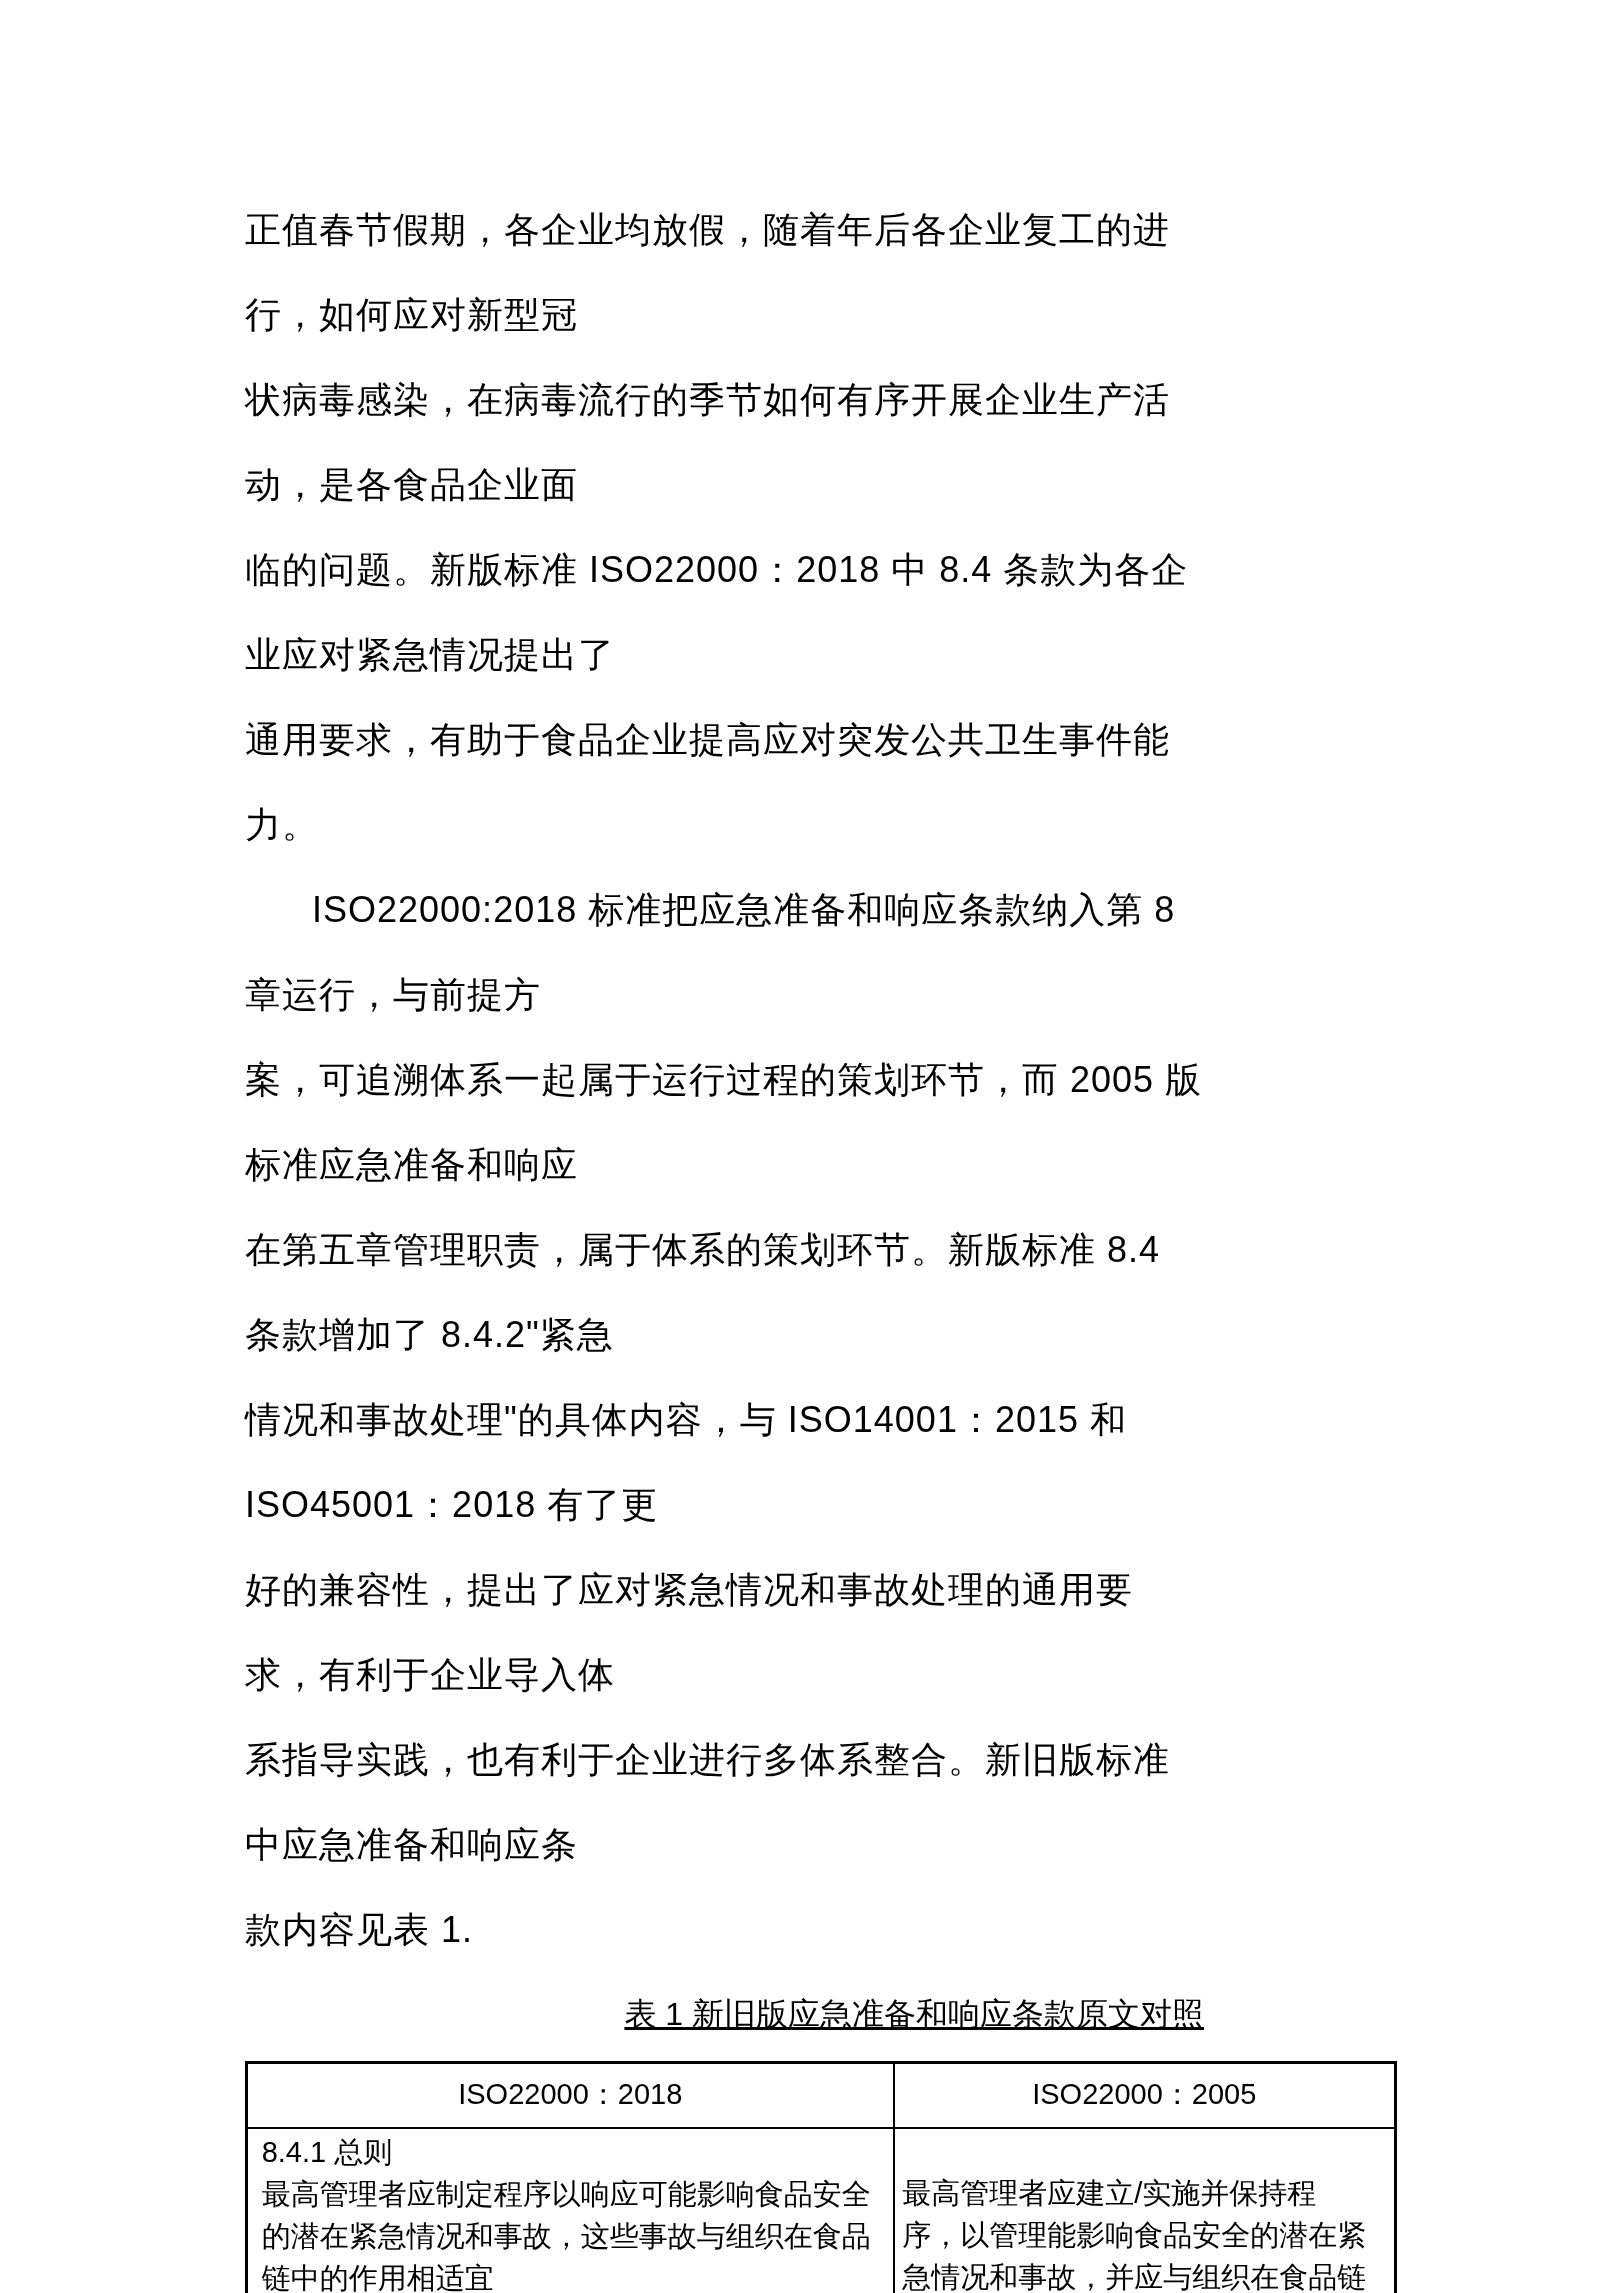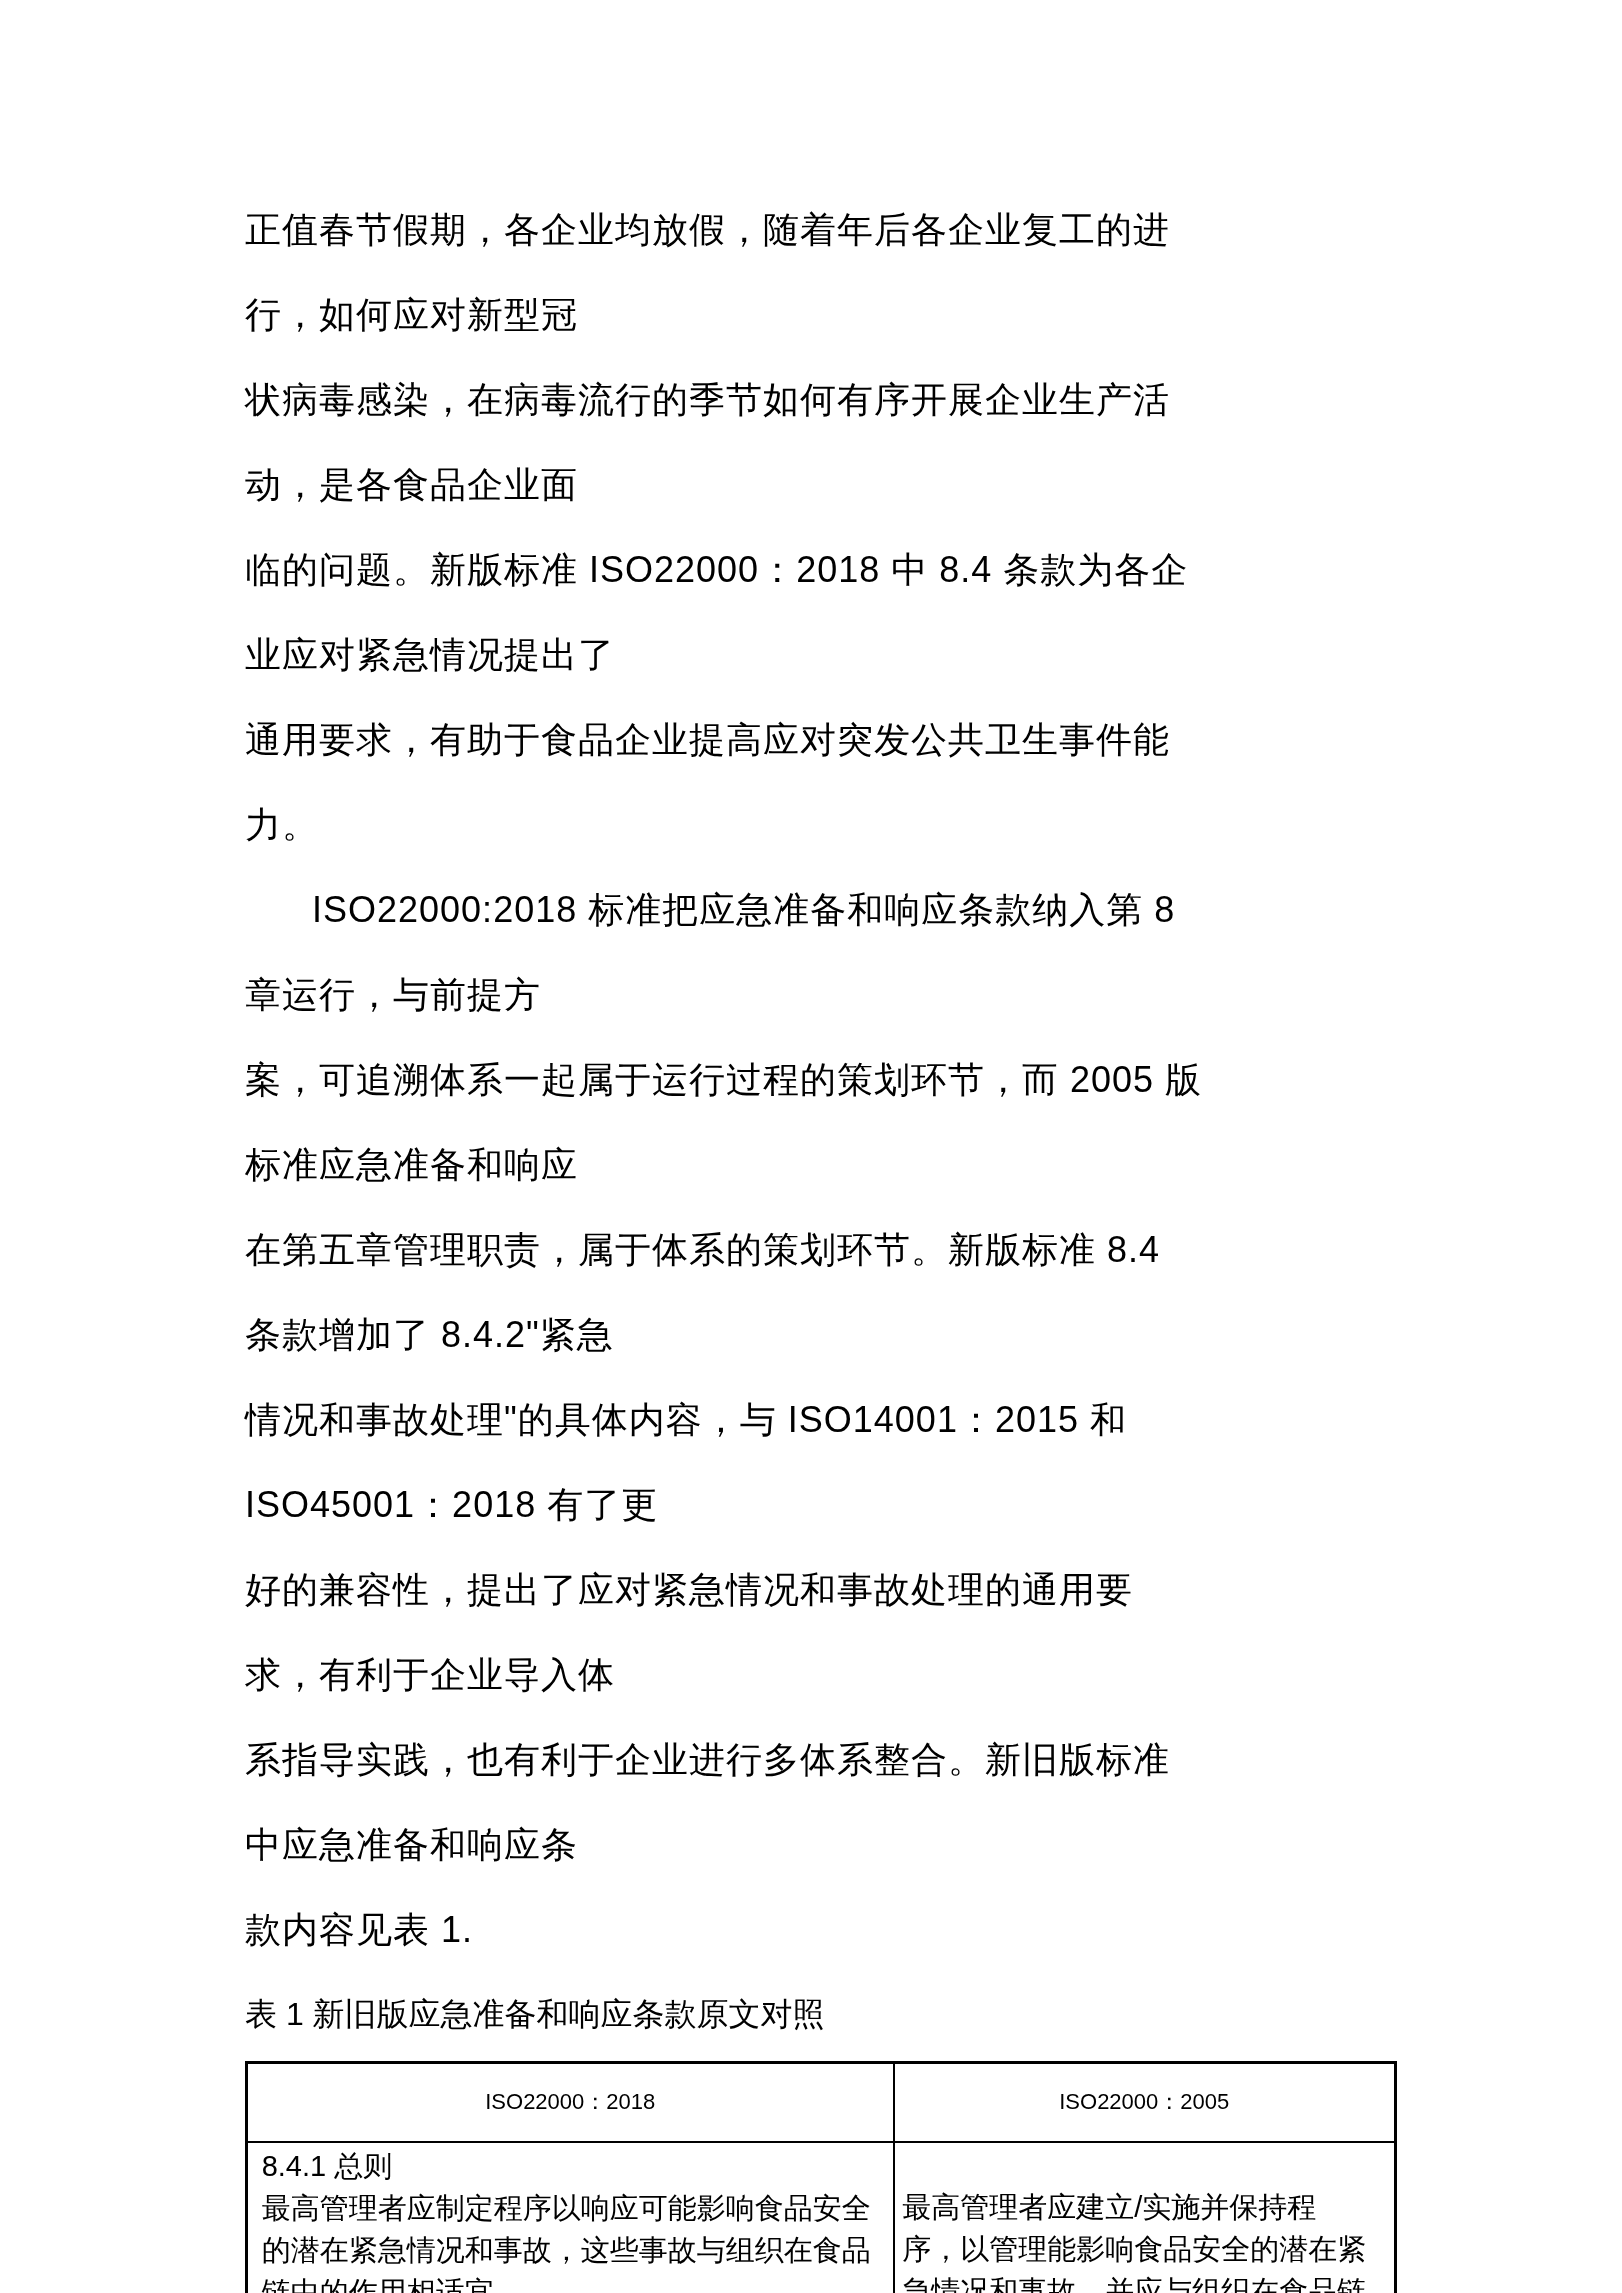--- a/index.html
+++ b/index.html
@@ -26,39 +26,40 @@
     margin: 0;
     font-size: 43px;
     line-height: 85px;
     font-weight: bold;
     white-space: pre-wrap;
     letter-spacing: 1px;
   }
   .caption {
     font-size: 32px;
     line-height: 85px;
-    text-align: left;
+    text-align: right;
     white-space: pre-wrap;
+    text-decoration: underline;
   }
   table.cmp {
     border-collapse: collapse;
     table-layout: fixed;
     width: 1149px;
     margin-top: 3.9px;
     border: 3.9px solid #000;
   }
   table.cmp th, table.cmp td {
     border: 2px solid #000;
   }
   tr.hdr1 th, tr.hdr2 th {
-    font-size: 22px;
+    font-size: 29px;
     font-weight: normal;
     text-align: center;
     height: 45px;
-    padding: 16px;
+    padding: 9px;
     white-space: pre-wrap;
   }
   tr.hdr2 th { border-bottom: 2.9px solid #000; }
   tr.body-row td {
     vertical-align: top;
     font-size: 29px;
     line-height: 42px;
     white-space: pre-wrap;
   }
   td.cell-left  { padding: 2px 9.8px 3.9px 13.7px; }

